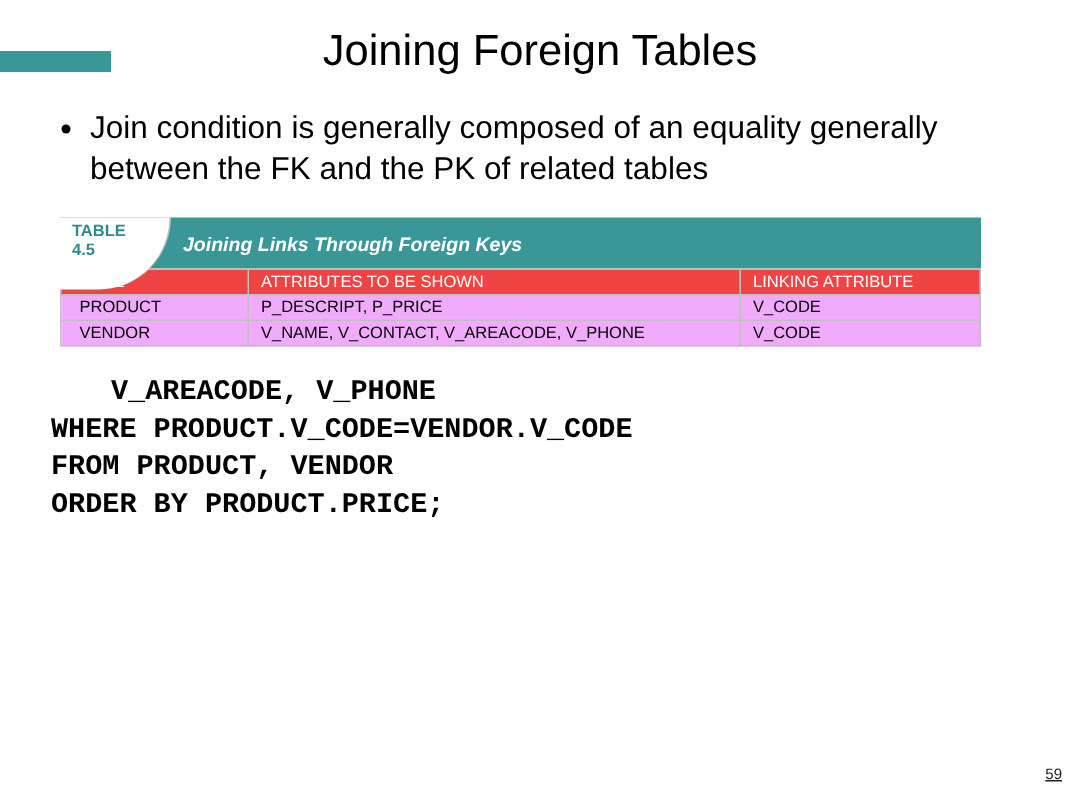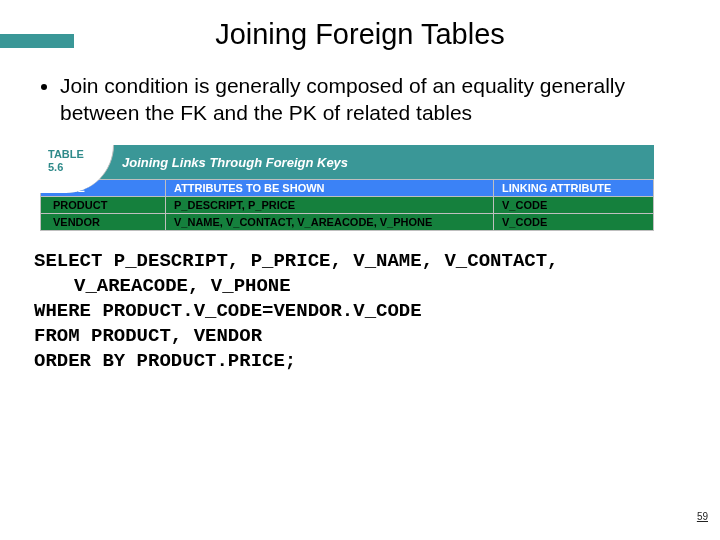--- a/index.html
+++ b/index.html
@@ -77,28 +77,27 @@
     display: grid;
     grid-template-columns: 125px 1fr 160px;
     border-left: 1px solid #bfbfbf;
     border-top: 1px solid #bfbfbf;
     position: relative;
   }
   .grid > div {
     border-right: 1px solid #bfbfbf;
     border-bottom: 1px solid #bfbfbf;
     padding: 2px 8px;
-    background: #15803d;
+    background: #f0abfc;
     font-size: 11px;
-    font-weight: bold;
   }
   .grid > div.hdr {
-    background: #3b82f6;
+    background: #ef4444;
     color: #fff;
-    font-weight: 700;
+    font-weight: 400;
     padding-left: 8px;
   }
   .grid .first-col {
     padding-left: 12px;
   }
   .sql {
     margin-top: 18px;
     font-family: "Courier New", Courier, monospace;
     font-size: 19px;
     font-weight: 700;
@@ -120,41 +119,40 @@
 <h1 class="title">Joining Foreign Tables</h1>
 
 <ul class="bullets">
   <li>Join condition is generally composed of an equality generally between the FK and the PK of related tables</li>
 </ul>
 
 <div class="tbl-wrap">
   <div class="tbl-header">
     <div class="tbl-tab">
       <span>TABLE</span><br>
-      <span>5.6</span>
+      <span>4.5</span>
     </div>
     <span>Joining Links Through Foreign Keys</span>
   </div>
   <div class="tbl-tab-fill"></div>
   <div class="grid">
     <div class="hdr first-col">TABLE</div>
     <div class="hdr">ATTRIBUTES TO BE SHOWN</div>
     <div class="hdr">LINKING ATTRIBUTE</div>
 
     <div class="first-col">PRODUCT</div>
     <div>P_DESCRIPT, P_PRICE</div>
     <div>V_CODE</div>
 
     <div class="first-col">VENDOR</div>
     <div>V_NAME, V_CONTACT, V_AREACODE, V_PHONE</div>
     <div>V_CODE</div>
   </div>
 </div>
 
 <div class="sql">
-  <div>SELECT P_DESCRIPT, P_PRICE, V_NAME, V_CONTACT,</div>
   <span class="indent">V_AREACODE, V_PHONE</span>
   <div>WHERE PRODUCT.V_CODE=VENDOR.V_CODE</div>
   <div>FROM PRODUCT, VENDOR</div>
   <div>ORDER BY PRODUCT.PRICE;</div>
 </div>
 
 <div class="page-num">59</div>
 
 </body></html>

